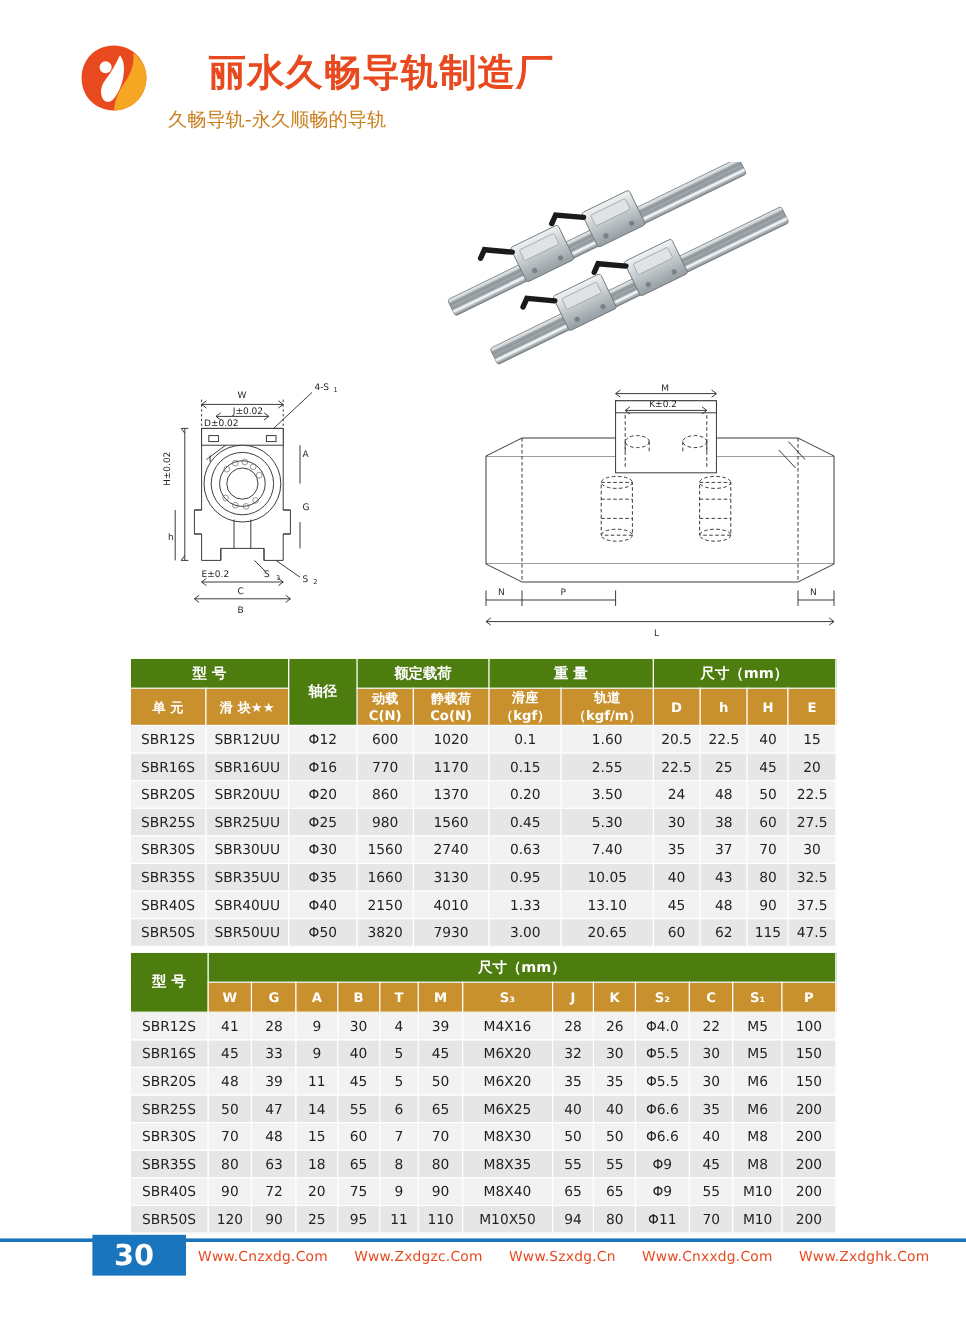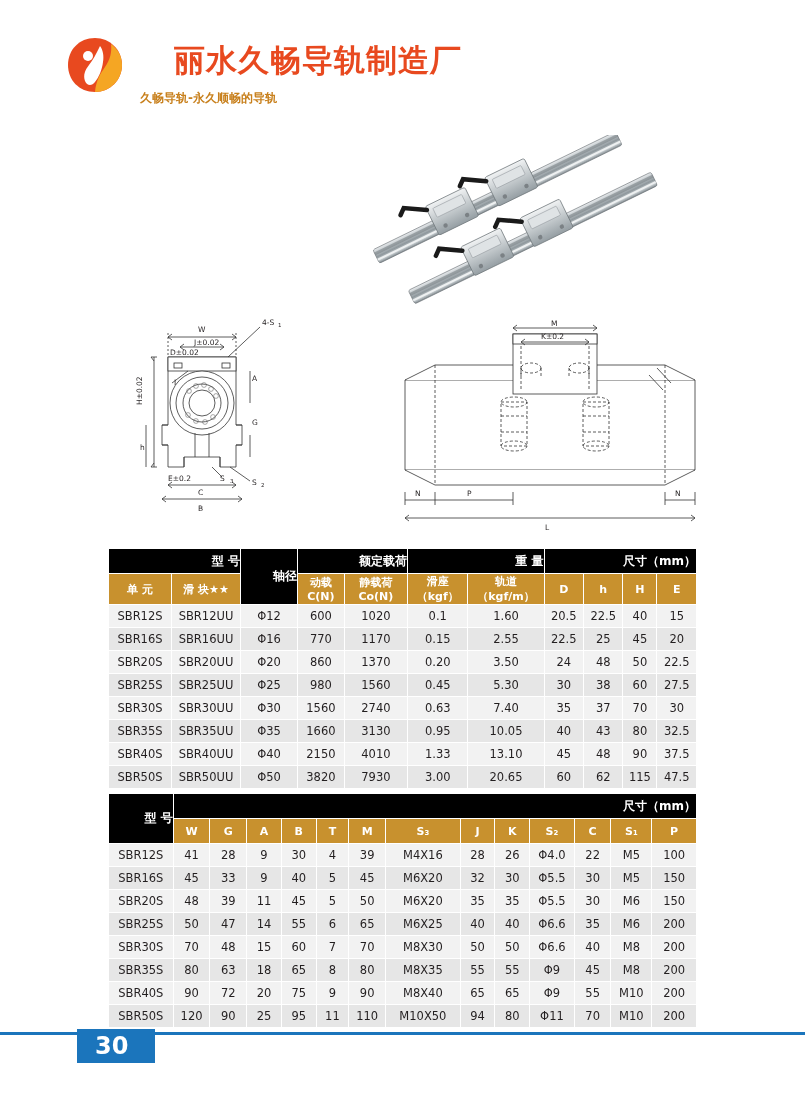--- a/index.html
+++ b/index.html
@@ -18,21 +18,21 @@
   .logo-mark{position:absolute;left:66px;top:36px;width:58px;height:58px;}
   .company-name{
     position:absolute;left:138px;top:40px;
     font-size:31px;font-weight:bold;color:#e8491f;
     letter-spacing:1px;
     font-family:"DejaVu Sans", sans-serif;
     margin-left:36px;
   }
   .company-slogan{
     position:absolute;left:140px;top:90px;
-    font-size:12px;font-weight:bold;color:#c8801d;
+    font-size:16px;font-weight:normal;color:#c8801d;
     font-family:"DejaVu Sans", sans-serif;
   }
 
   
   .photo{position:absolute;left:345px;top:135px;width:330px;height:175px;}
 
   
   .drawing-left{position:absolute;left:110px;top:285px;width:260px;height:255px;}
   .drawing-right{position:absolute;left:395px;top:320px;width:310px;height:215px;}
 
@@ -43,27 +43,26 @@
     font-size:11.5px;
     text-align:center;
     color:#231f20;
     font-family:"DejaVu Sans", sans-serif;
     font-weight:normal;
     padding:0;
   }
   .t1{left:108px;top:548px;width:589px;}
   .t2{left:108px;top:793px;width:589px;}
   .hdr td{
-    background:#000000;
+    background:#4d7c0f;
     color:#ffffff;
     font-weight:bold;
     height:24px;
     border:1px solid #ffffff;
     font-size:12px;
-    text-align:right;
   }
   .hdr2 td{
     background:#c8912e;
     color:#ffffff;
     font-weight:bold;
     height:24px;
     border:1px solid #ffffff;
     font-size:11px;
   }
   .body-row td{
@@ -569,14 +568,21 @@
       <td>70</td>
       <td>M10</td>
       <td>200</td>
     </tr>
   </tbody>
     </table>
 
   <div class="footer-rule"></div>
   <div class="footer-tab"></div>
   <div class="footer-page">30</div>
+  <div class="footer-links">
+    <span>Www.Cnzxdg.Com</span>
+    <span>Www.Zxdgzc.Com</span>
+    <span>Www.Szxdg.Cn</span>
+    <span>Www.Cnxxdg.Com</span>
+    <span>Www.Zxdghk.Com</span>
+  </div>
 
 </div>
 
 </body></html>

